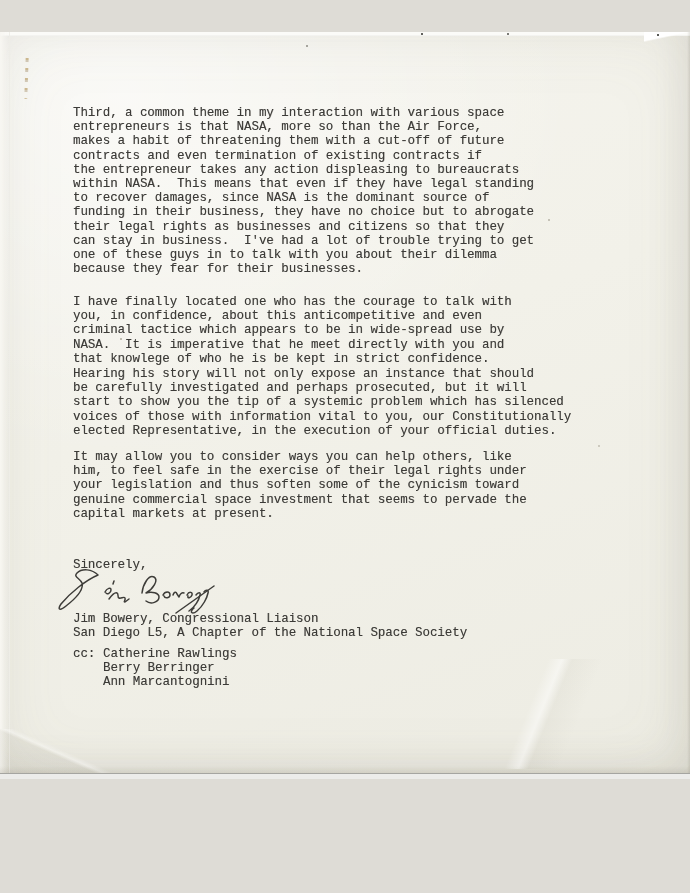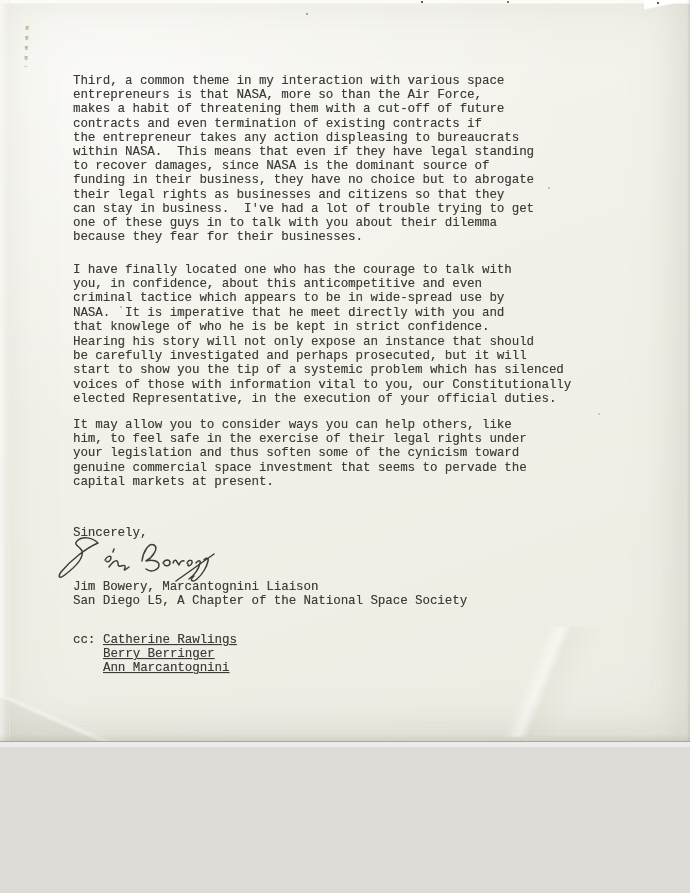--- a/index.html
+++ b/index.html
@@ -2,20 +2,21 @@
 <html><head>
 <meta charset="utf-8">
 <title>Scanned Letter</title>
 <style>
   html,body{margin:0;padding:0;background:#dedcd6;}
   .scan{
     position:relative;
     width:690px;height:747px;
     overflow:hidden;
     font-family:"Liberation Mono","DejaVu Sans Mono",monospace;
+    margin-top:32px;
   }
   .page{
     position:absolute;inset:0;
     background:
       radial-gradient(120% 90% at 18% 8%, rgba(255,255,255,0.55), rgba(255,255,255,0) 55%),
       linear-gradient(160deg,#f5f4ee 0%,#f2f1e9 45%,#edece3 100%);
     box-shadow:
       inset 0 0 70px rgba(120,115,95,0.10),
       inset -10px -14px 34px rgba(105,100,82,0.10);
   }
@@ -28,23 +29,23 @@
     white-space:pre;
     letter-spacing:0;
     text-shadow:0.3px 0.3px 0.4px rgba(60,58,52,0.45);
   }
   .p1{top:74px;}
   .p2{top:263px;}
   .p3{top:335px;}
   .p4{top:418px;}
   .closing{top:526px;}
   .sigblock{top:580px;}
-  .ccwrap{position:absolute;top:633px;left:0;width:100%;height:50px;}
+  .ccwrap{position:absolute;top:615px;left:0;width:100%;height:50px;}
   .cclabel{position:absolute;left:73px;top:0;}
-  .ccnames{position:absolute;left:103px;top:0;text-decoration:underline;}
+  .ccnames{position:absolute;left:103px;top:0;}
   .sig{
     position:absolute;left:56px;top:534px;width:162px;height:52px;
   }
   
   .top-edge{position:absolute;left:0;top:0;width:100%;height:3px;background:#fbfbf8;border-bottom:1px solid rgba(0,0,0,0.03);}
   .top-right-wedge{position:absolute;right:0;top:0;width:46px;height:11px;background:linear-gradient(168deg,#ffffff 42%,rgba(255,255,255,0) 50%);}
   .left-edge{position:absolute;left:0;top:0;bottom:0;width:9px;background:linear-gradient(90deg,#f8f7f2,rgba(248,247,242,0));border-right:1px solid rgba(80,78,66,0.05);}
   .right-edge{position:absolute;right:0;top:0;bottom:0;width:3px;background:linear-gradient(270deg,rgba(110,105,90,0.16),rgba(110,105,90,0));}
   .bottom-edge{position:absolute;left:0;right:0;bottom:0;height:5px;background:#ececea;border-top:1px solid rgba(108,107,100,0.55);}
   .bottom-shadow{position:absolute;left:0;right:0;bottom:5px;height:8px;background:linear-gradient(180deg,rgba(110,105,90,0) ,rgba(110,105,90,0.14));}
@@ -131,21 +132,21 @@
       <g fill="none" stroke="#2f2e2b" stroke-width="1.5" stroke-linecap="round" stroke-linejoin="round" opacity="0.92">
         <path d="M42,9 C36,3 26,2 21,7 C17,11 24,12 26,17 C28,24 19,33 10,40 C4,45 1,44 5,38 C14,27 30,14 42,9"></path>
         <path d="M49,26 C51,22 55,21 55,24 C55,27 51,29 50,27 M58,15 L57,18 M53,33 C56,29 59,26 61,27 C63,28 61,31 63,32 C65,33 68,30 69,32 C70,34 67,36 69,36 L73,33"></path>
         <path d="M86,27 C87,18 93,8 98,11 C103,14 97,23 90,27 C96,25 103,27 103,31 C103,36 95,39 90,35"></path>
         <path d="M107,29 C109,25 114,25 114,29 C114,32 109,33 108,30 M117,29 C118,26 120,25 121,28 L123,31 C124,28 126,26 128,27 M131,29 C133,25 137,26 136,29 C135,32 131,33 132,30"></path>
         <path d="M140,29 C142,26 145,26 144,29 C143,34 139,41 133,45 M148,26 C150,23 153,24 152,27 C151,32 147,40 141,45 C136,49 133,46 138,42"></path>
         <path d="M120,47 L158,20"></path>
       </g>
     </svg>
 
-    <div class="txt sigblock">Jim Bowery, Marcantognini Liaison
+    <div class="txt sigblock">Jim Bowery, Congressional Liaison
 San Diego L5, A Chapter of the National Space Society</div>
 
     <div class="ccwrap">
       <span class="txt cclabel" style="position:absolute;">cc:</span>
       <div class="txt ccnames" style="position:absolute;">Catherine Rawlings
 Berry Berringer
 Ann Marcantognini</div>
     </div>
 
     <div class="bottom-shadow"></div>

